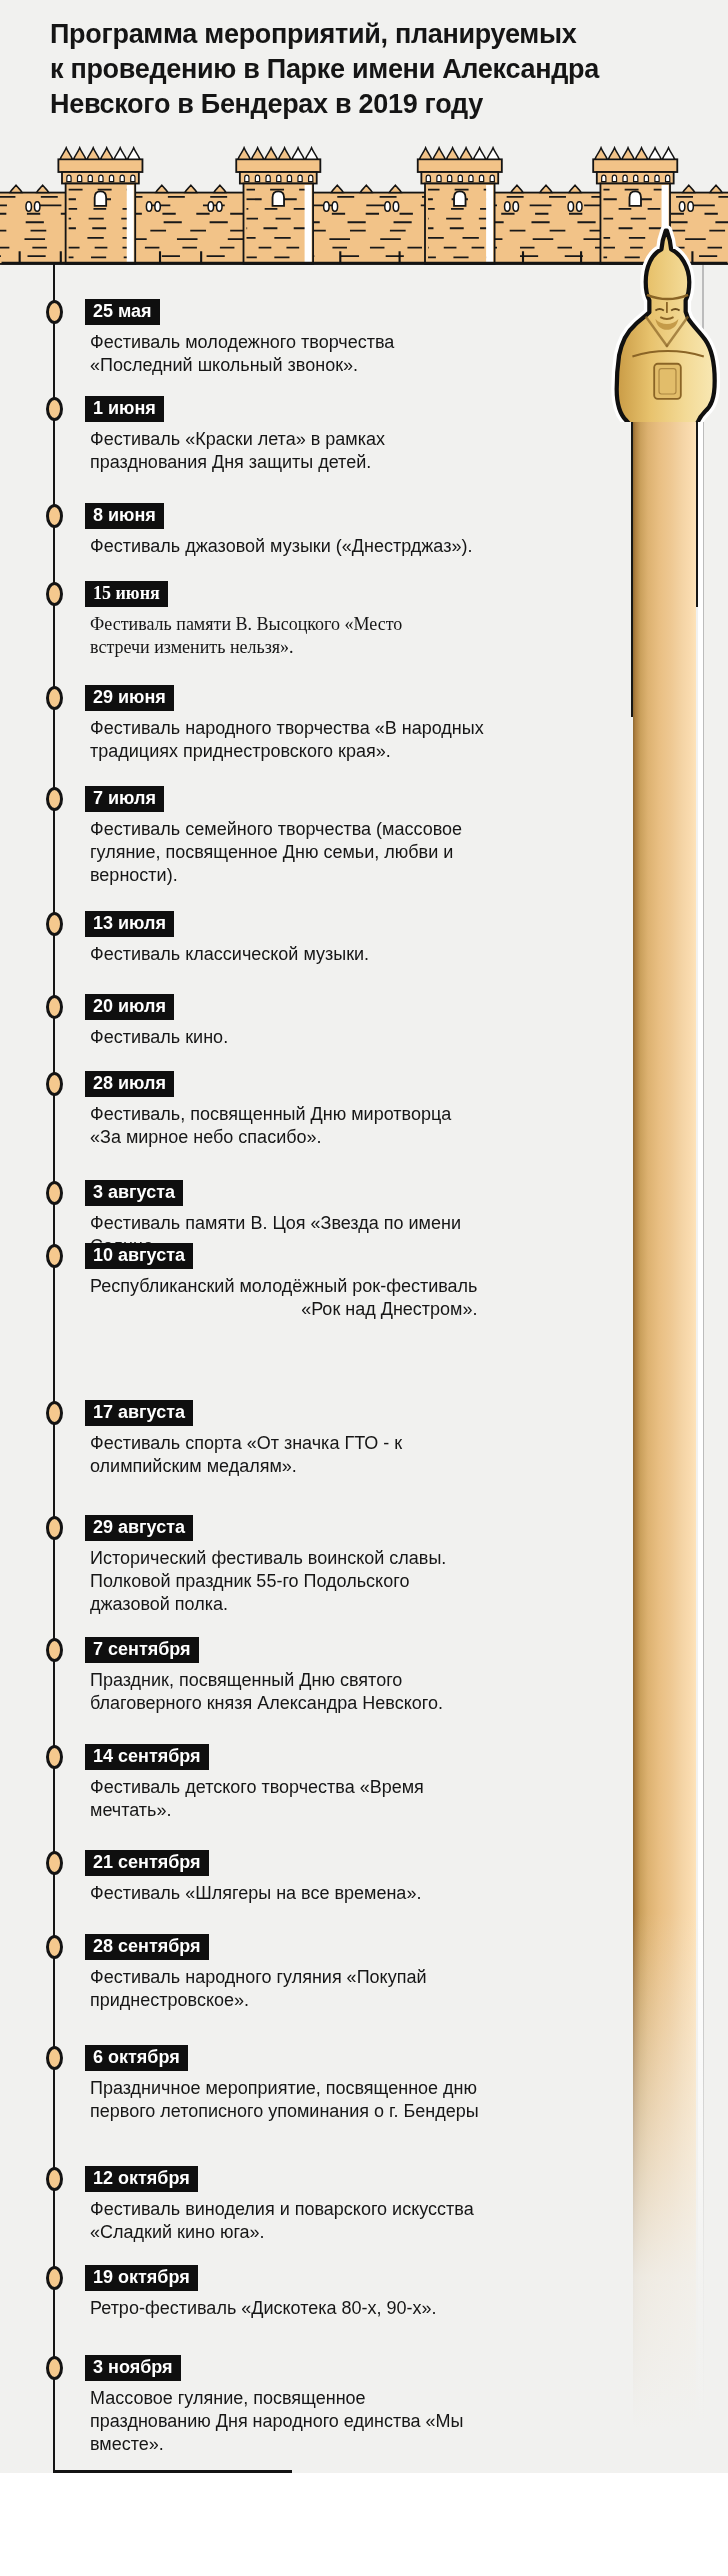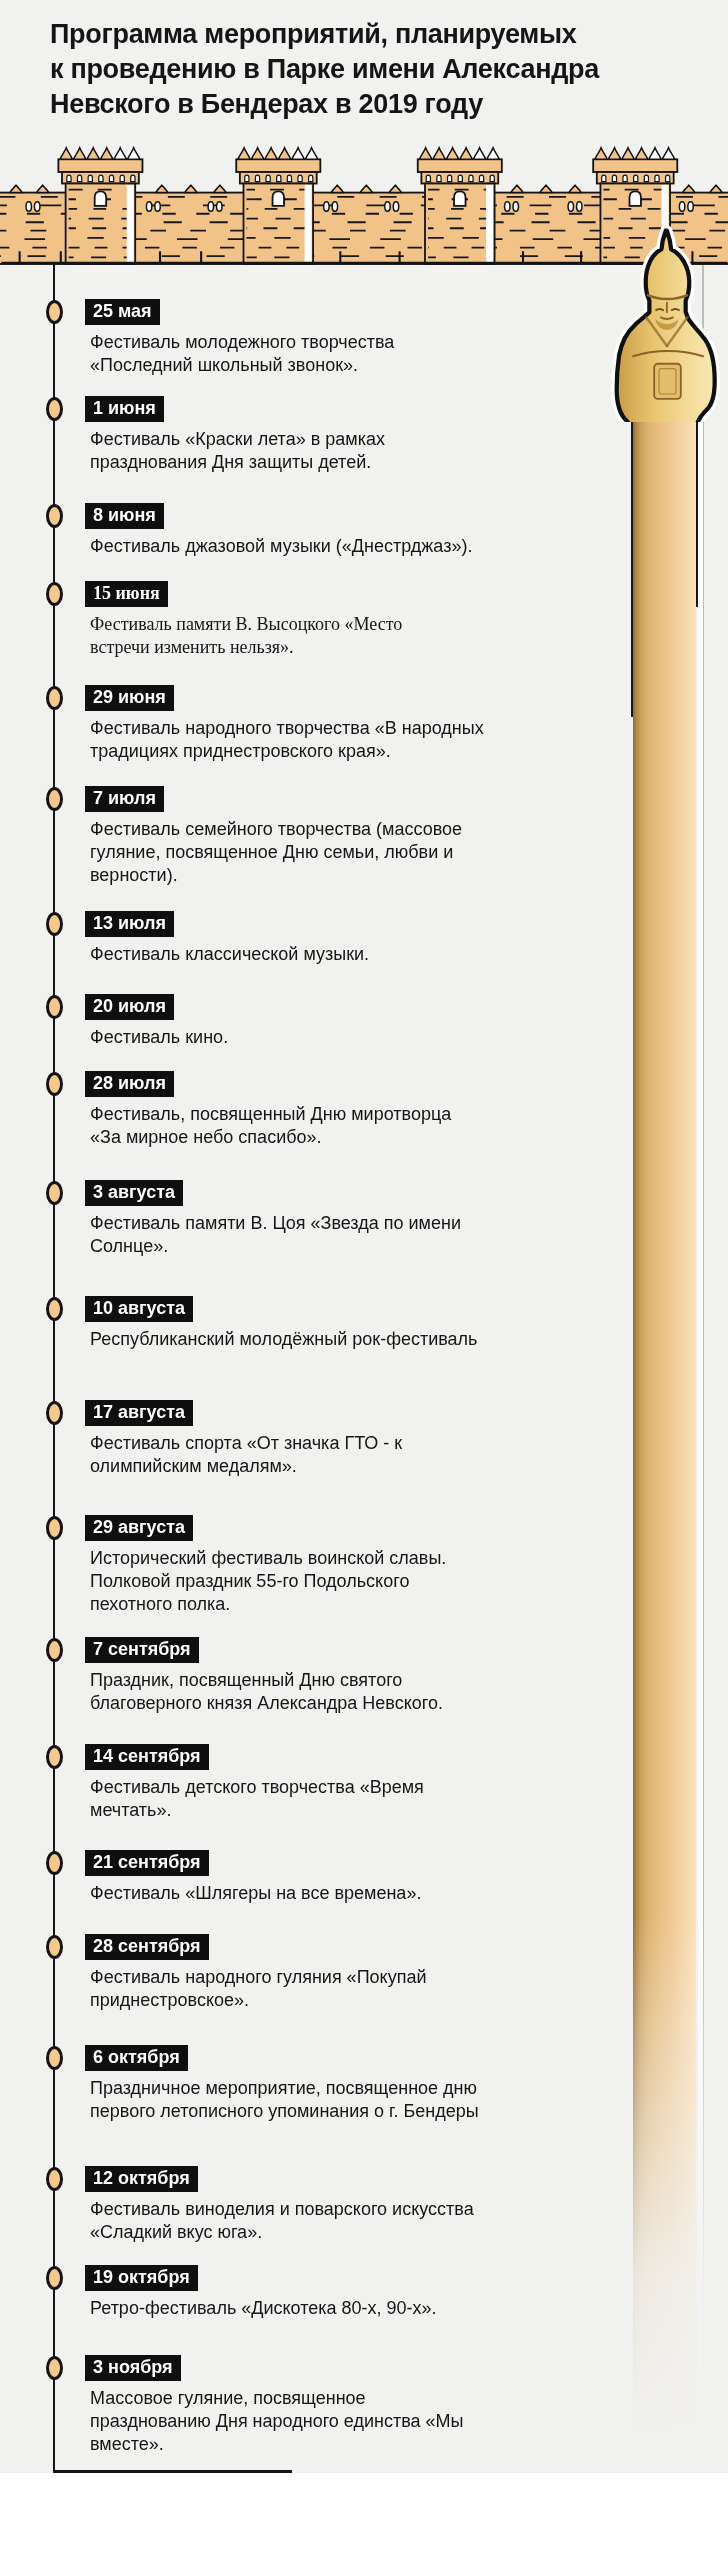--- a/index.html
+++ b/index.html
@@ -409,44 +409,45 @@
 
     <div class="event" style="top: 1180px;">
       <span class="node"></span>
       <div class="date-badge">3 августа</div>
       <div class="desc">
           <div class="desc-line">Фестиваль памяти В. Цоя «Звезда по имени</div>
           <div class="desc-line">Солнце».</div>
         </div>
     </div>
 
-    <div class="event" style="top: 1296px; text-align: right;">
+    <div class="event" style="top: 1243px; text-align: right;">
       <span class="node"></span>
       <div class="date-badge">10 августа</div>
       <div class="desc">
           <div class="desc-line">Республиканский молодёжный рок-фестиваль</div>
+          <div class="desc-line">«Рок над Днестром».</div>
         </div>
     </div>
 
     <div class="event" style="top: 1400px; padding-left: 48px;">
       <span class="node"></span>
       <div class="date-badge">17 августа</div>
       <div class="desc">
           <div class="desc-line">Фестиваль спорта «От значка ГТО - к</div>
           <div class="desc-line">олимпийским медалям».</div>
         </div>
     </div>
 
     <div class="event" style="top: 1515px;">
       <span class="node"></span>
       <div class="date-badge">29 августа</div>
       <div class="desc">
           <div class="desc-line">Исторический фестиваль воинской славы.</div>
           <div class="desc-line">Полковой праздник 55-го Подольского</div>
-          <div class="desc-line">пехотного полка.</div>
+          <div class="desc-line">джазовой полка.</div>
         </div>
     </div>
 
     <div class="event" style="top: 1637px;">
       <span class="node"></span>
       <div class="date-badge">7 сентября</div>
       <div class="desc">
           <div class="desc-line">Праздник, посвященный Дню святого</div>
           <div class="desc-line">благоверного князя Александра Невского.</div>
         </div>
@@ -485,21 +486,21 @@
           <div class="desc-line">Праздничное мероприятие, посвященное дню</div>
           <div class="desc-line">первого летописного упоминания о г. Бендеры</div>
         </div>
     </div>
 
     <div class="event" style="top: 2166px;">
       <span class="node"></span>
       <div class="date-badge">12 октября</div>
       <div class="desc">
           <div class="desc-line">Фестиваль виноделия и поварского искусства</div>
-          <div class="desc-line">«Сладкий вкус юга».</div>
+          <div class="desc-line">«Сладкий кино юга».</div>
         </div>
     </div>
 
     <div class="event" style="top: 2265px;">
       <span class="node"></span>
       <div class="date-badge">19 октября</div>
       <div class="desc">
           <div class="desc-line">Ретро-фестиваль «Дискотека 80-х, 90-х».</div>
         </div>
     </div>

